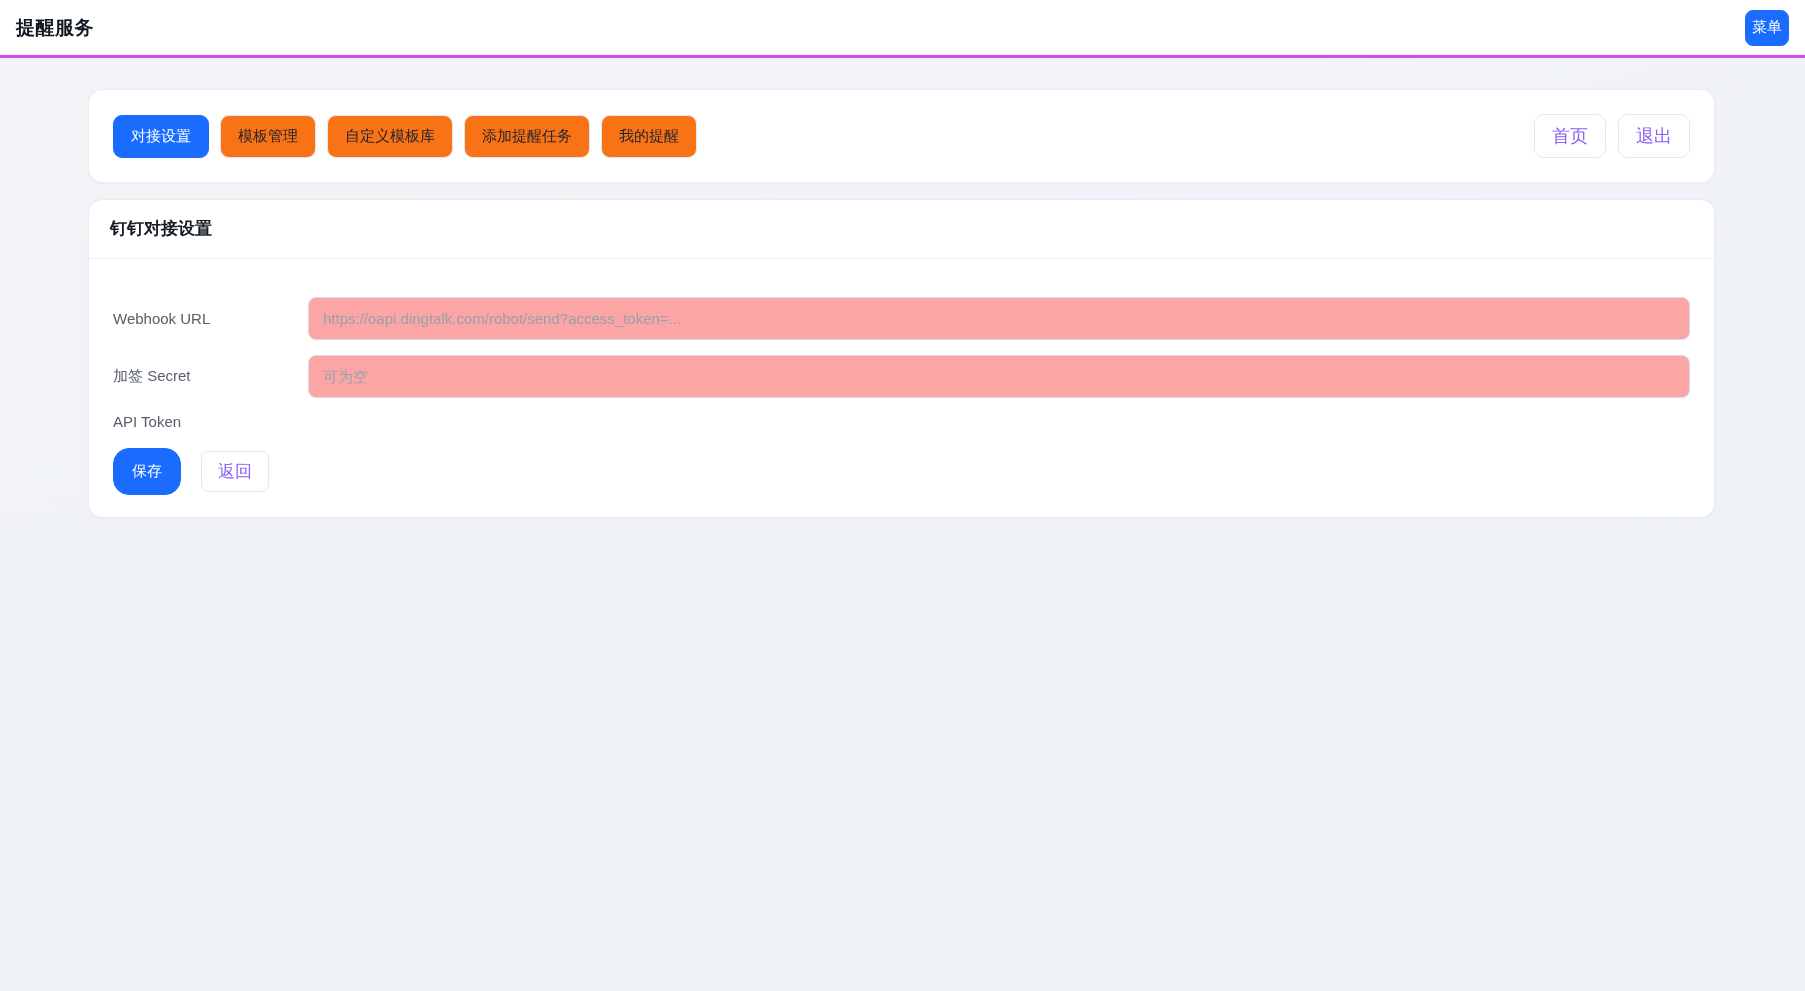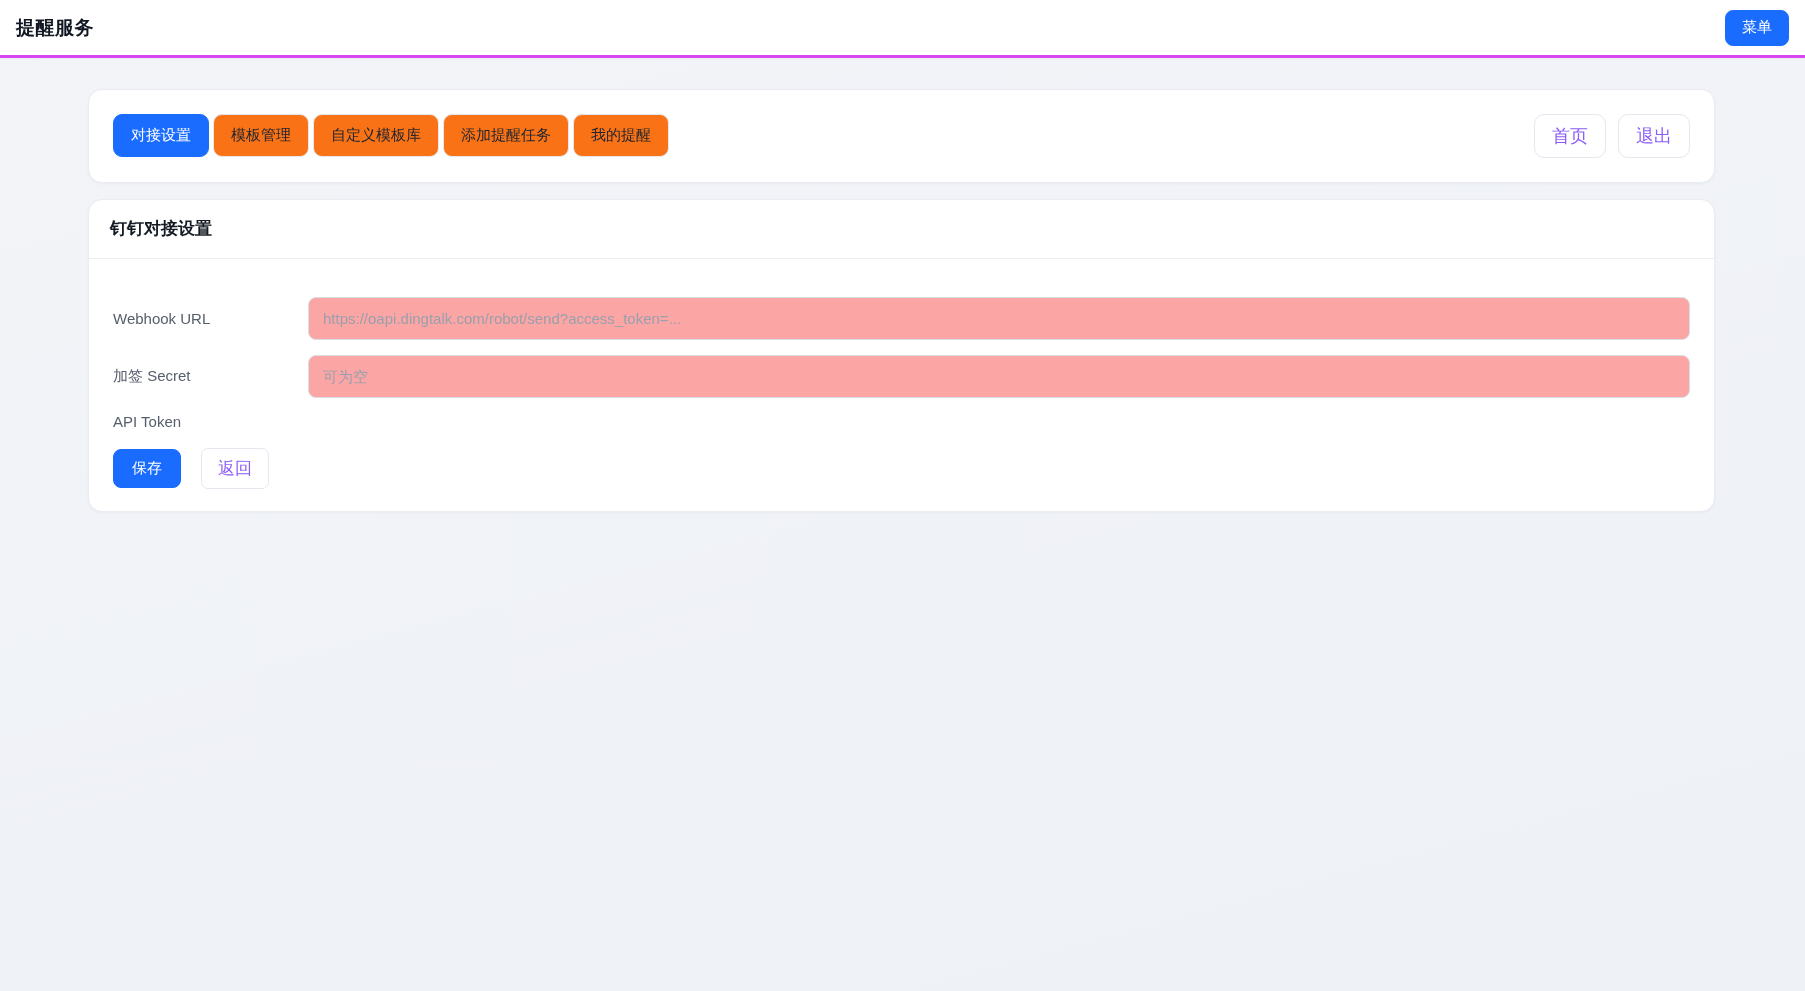--- a/index.html
+++ b/index.html
@@ -47,36 +47,37 @@
   }
   .btn-plain {
     border-color: #e4e7ee;
     color: #8b5cf6;
   }
   .btn-outline-primary {
     border-color: var(--primary);
     color: var(--primary);
     background: #ffffff;
   }
-  .menu-btn { height: 36px; padding: 0 16px; font-size: 15px; }
+  .menu-btn { height: 36px; padding: 0 6px; font-size: 15px; }
 
   
   .main { padding: 31px 90px 40px 88px; }
   .card {
     background: #ffffff;
     border: 1px solid #eaecf1;
     border-radius: 14px;
     box-shadow: 0 1px 3px rgba(25,35,60,.04);
   }
 
   
   .tabbar {
     display: flex;
+    align-items: center;
     padding: 24px;
-    gap: 4px;
+    gap: 11px;
   }
   .tab {
     height: 43px;
     padding: 0 17px;
     font-size: 15px;
     border-radius: 9px;
   }
   .tab.inactive { border-color: #e4e7ee; color: #1f2430; background: #f97316; }
   .tab.active { background: var(--primary); color: #fff; border-color: var(--primary); }
   .tabbar-right { margin-left: auto; display: flex; gap: 12px; }
@@ -108,21 +109,21 @@
     color: #1f2430;
     background: #fca5a5;
     outline: none;
   }
   .text-input::placeholder { color: #99a0ac; opacity: 1; }
 
   .token-buttons { display: flex; gap: 13px; margin-top: 8px; }
   .token-buttons .btn { height: 39px; padding: 0 16px; font-size: 15px; }
 
   .actions { display: flex; gap: 20px; margin-top: 18px; align-items: center; }
-  .save-btn { height: 39px; padding: 0 18px; font-size: 15px; }
+  .save-btn { height: 47px; padding: 0 18px; font-size: 15px; border-radius: 16px; }
   .back-btn { height: 41px; padding: 0 16px; font-size: 17px; border-radius: 7px; }
 </style>
 </head>
 <body>
 
 <header class="topbar">
   <h1>提醒服务</h1>
   <button class="btn btn-primary menu-btn">菜单</button>
 </header>
 

